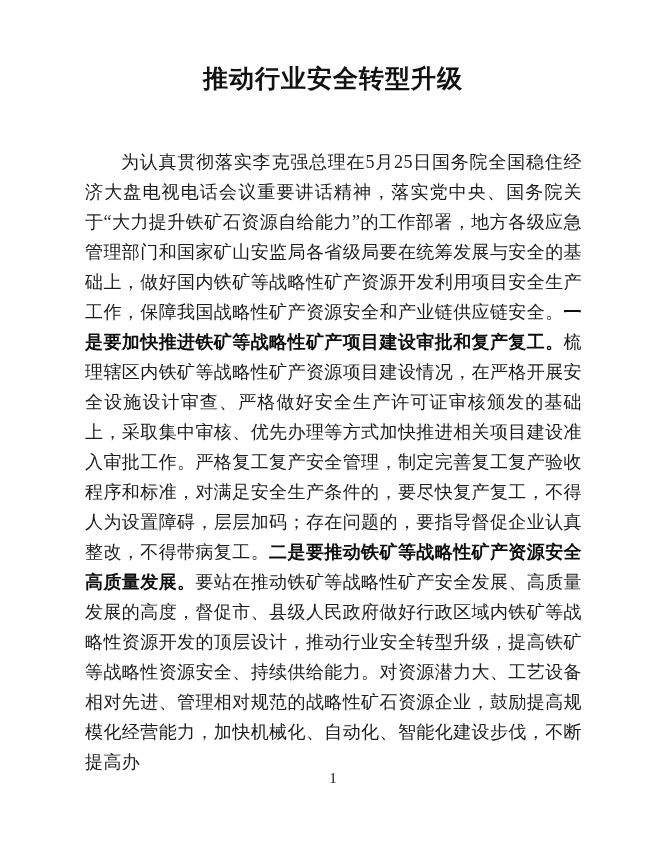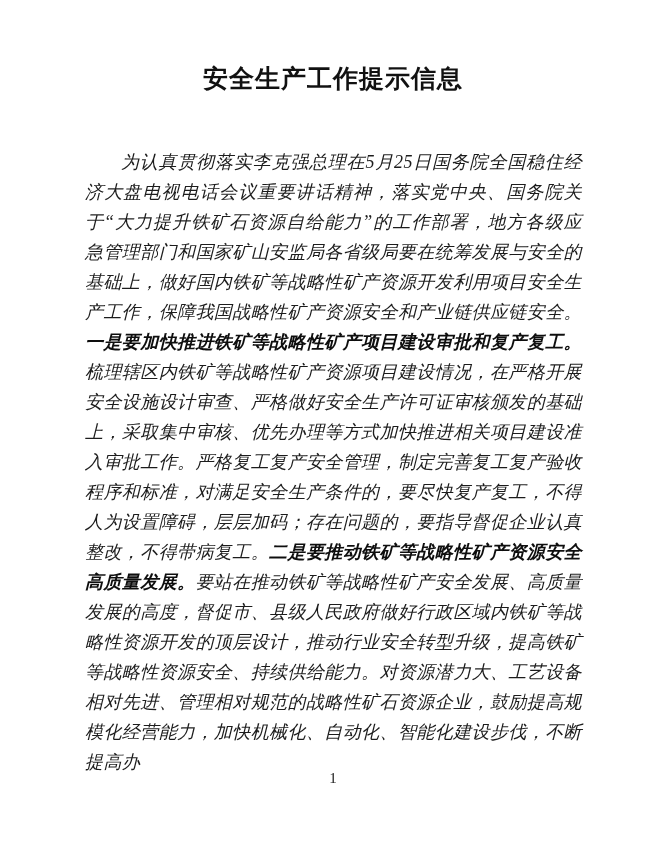--- a/index.html
+++ b/index.html
@@ -31,21 +31,20 @@
     position: absolute;
     top: 147px;
     left: 85px;
     width: 497px;
     font-size: 18px;
     line-height: 30px;
     letter-spacing: 0.4px;
     text-align: justify;
     text-indent: 2em;
     color: #1c1c1c;
-    font-style: italic;
   }
   .doc-body .seg {
     font-weight: 400;
   }
   .doc-body .seg.bold {
     font-weight: 700;
     color: #0e0e0e;
   }
   .page-number {
     position: absolute;
@@ -54,18 +53,18 @@
     right: 0;
     text-align: center;
     font-size: 15px;
     color: #222222;
   }
 </style>
 </head>
 <body>
 
 <div class="page">
-  <div class="doc-title">安全生产工作提示信息</div>
+  <div class="doc-title">推动行业安全转型升级</div>
 
   <div class="doc-body"><span class="seg">为认真贯彻落实李克强总理在5月25日国务院全国稳住经济大盘电视电话会议重要讲话精神，落实党中央、国务院关于“大力提升铁矿石资源自给能力”的工作部署，地方各级应急管理部门和国家矿山安监局各省级局要在统筹发展与安全的基础上，做好国内铁矿等战略性矿产资源开发利用项目安全生产工作，保障我国战略性矿产资源安全和产业链供应链安全。</span><span class="seg bold">一是要加快推进铁矿等战略性矿产项目建设审批和复产复工。</span><span class="seg">梳理辖区内铁矿等战略性矿产资源项目建设情况，在严格开展安全设施设计审查、严格做好安全生产许可证审核颁发的基础上，采取集中审核、优先办理等方式加快推进相关项目建设准入审批工作。严格复工复产安全管理，制定完善复工复产验收程序和标准，对满足安全生产条件的，要尽快复产复工，不得人为设置障碍，层层加码；存在问题的，要指导督促企业认真整改，不得带病复工。</span><span class="seg bold">二是要推动铁矿等战略性矿产资源安全高质量发展。</span><span class="seg">要站在推动铁矿等战略性矿产安全发展、高质量发展的高度，督促市、县级人民政府做好行政区域内铁矿等战略性资源开发的顶层设计，推动行业安全转型升级，提高铁矿等战略性资源安全、持续供给能力。对资源潜力大、工艺设备相对先进、管理相对规范的战略性矿石资源企业，鼓励提高规模化经营能力，加快机械化、自动化、智能化建设步伐，不断提高办</span></div>
 
   <div class="page-number">1</div>
 </div>
 
 </body></html>

